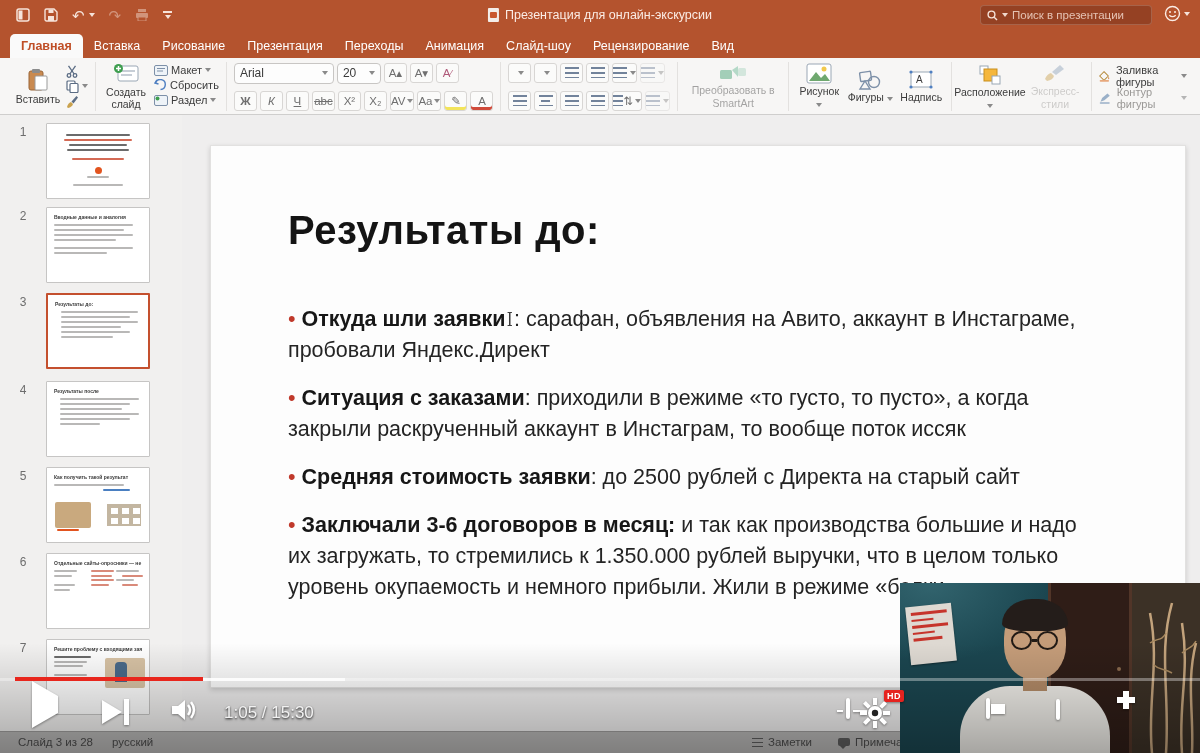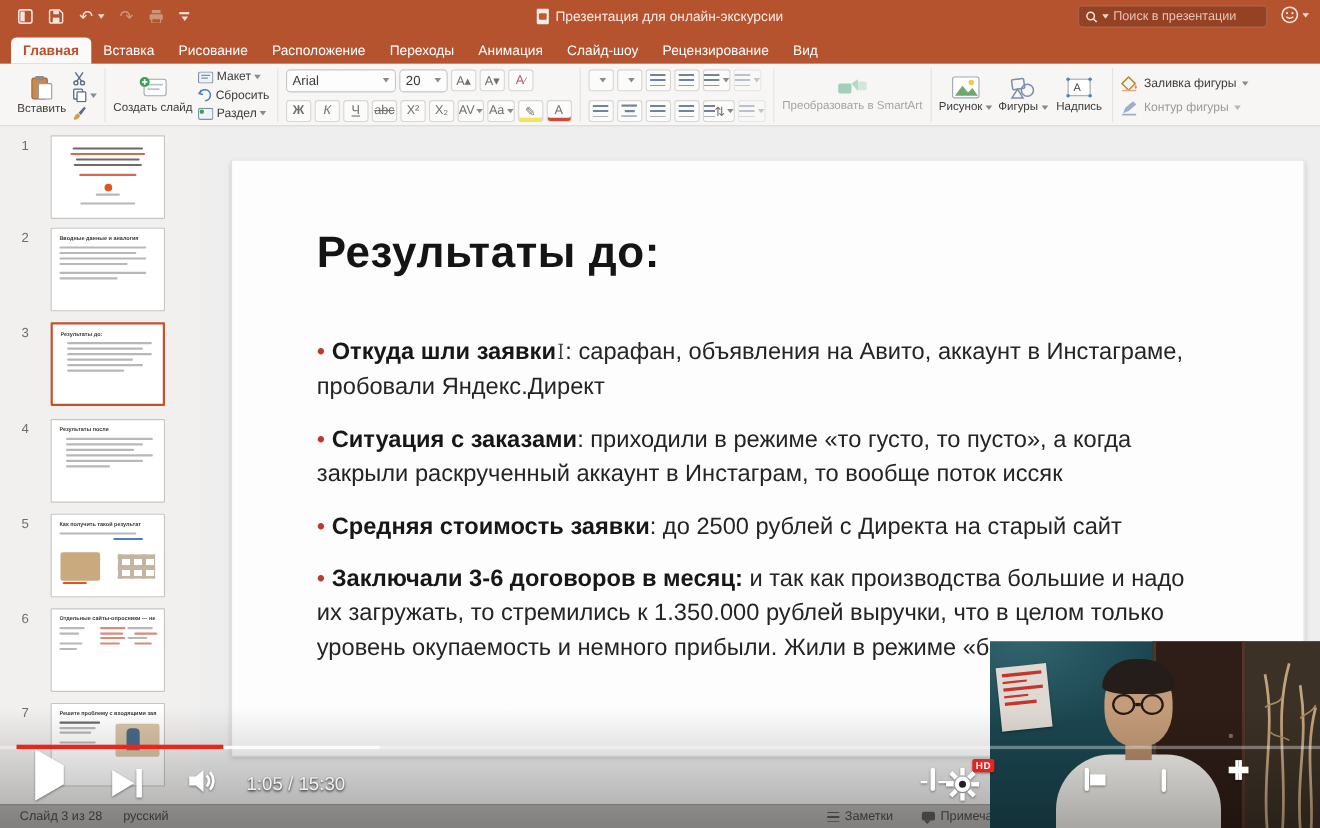--- a/index.html
+++ b/index.html
@@ -27,21 +27,21 @@
   .tab { color:#ffffff; font-size:12.5px; padding:0 11px; height:24px; line-height:24px; border-radius:5px 5px 0 0; white-space:nowrap; cursor:default; }
   .tab.active { background:#fafafa; color:#bf4e26; font-weight:bold; }
   .share { position:absolute; right:14px; top:33px; display:flex; align-items:center; gap:6px; color:#fff; font-size:12.5px; }
   .chev-up { width:7px; height:7px; border-left:2px solid #fff; border-top:2px solid #fff; transform:rotate(45deg) translateY(2px); display:inline-block; }
 
   
   .ribbon { position:absolute; left:0; top:58px; width:100%; height:57px; background:#f7f6f5; border-bottom:1px solid #cfcecd; display:flex; align-items:stretch; padding:4px 6px 3px 8px; }
   .rgroup { display:flex; align-items:center; gap:5px; padding:0 7px; border-right:1px solid #e3e1df; }
   .rgroup:last-child { border-right:none; }
   .bigbtn { display:flex; flex-direction:column; align-items:center; justify-content:center; gap:2px; font-size:10.5px; color:#3c3c3c; min-width:46px; text-align:center; line-height:1.1; cursor:default; }
-  .smallcol { display:flex; flex-direction:column; justify-content:space-between; height:48px; padding:1px 0; }
+  .smallcol { display:flex; flex-direction:column; height:48px; padding:1px 0; }
   .smallbtn { display:flex; align-items:center; gap:3px; font-size:11px; color:#3c3c3c; height:15px; cursor:default; }
   .tworow { display:flex; flex-direction:column; justify-content:space-between; height:48px; }
   .rowline { display:flex; align-items:flex-start; gap:3px; }
   .combo { height:21px; background:#fdfdfd; border:1px solid #c8c6c4; border-radius:4px; display:flex; align-items:center; justify-content:space-between; padding:0 5px; font-size:12px; color:#3a3a3a; cursor:default; }
   .fmtbtn { min-width:23px; height:20px; border:1px solid #d8d6d4; background:#fbfbfa; border-radius:3px; display:flex; align-items:center; justify-content:center; font-size:11.5px; color:#6f6f6f; cursor:default; }
   .ico-lines { width:14px; height:11px; background:repeating-linear-gradient(to bottom,#72839b 0 2px,transparent 2px 5px); }
   .ico-lines.bullets { background:repeating-linear-gradient(to bottom,#72839b 0 2px,transparent 2px 5px); box-shadow:-4px 0 0 -1px #72839b; margin-left:4px; width:11px; }
   .ico-align-c { width:14px; height:11px; background:
       linear-gradient(#72839b,#72839b) 50% 0/14px 2px no-repeat,
       linear-gradient(#72839b,#72839b) 50% 5px/9px 2px no-repeat,
@@ -199,21 +199,21 @@
         </svg>
       <span class="chev"></span>
     </div>
   </div>
 
   <div class="tabbar">
     <div class="tabs">
       <span class="tab active">Главная</span>
       <span class="tab">Вставка</span>
       <span class="tab">Рисование</span>
-      <span class="tab">Расположение</span>
+      <span class="tab">Презентация</span>
       <span class="tab">Переходы</span>
       <span class="tab">Анимация</span>
       <span class="tab">Слайд-шоу</span>
       <span class="tab">Рецензирование</span>
       <span class="tab">Вид</span>
     </div>
     <div class="share">
       <svg width="16" height="13" viewBox="0 0 16 13">
           <circle cx="6" cy="4" r="2.6" fill="#fff"></circle>
           <path d="M1.5 12 Q1.5 7.5 6 7.5 Q10.5 7.5 10.5 12 Z" fill="#fff"></path>
@@ -419,20 +419,37 @@
             <text x="8" y="14" font-size="10" fill="#3c3c3c" font-family="sans-serif">A</text>
             <circle cx="3" cy="3" r="1.6" fill="#4f7fc1"></circle>
             <circle cx="23" cy="3" r="1.6" fill="#4f7fc1"></circle>
             <circle cx="3" cy="18" r="1.6" fill="#4f7fc1"></circle>
             <circle cx="23" cy="18" r="1.6" fill="#4f7fc1"></circle>
           </svg>
         <span>Надпись</span>
       </div>
     </div>
 
+    <div class="rgroup">
+      <div class="bigbtn">
+        <svg width="26" height="22" viewBox="0 0 26 22">
+            <rect x="3" y="3" width="8" height="8" fill="#fff" stroke="#9aa7b5"></rect>
+            <rect x="7" y="6" width="13" height="12" fill="#f5b73d" stroke="#c98f1e"></rect>
+            <rect x="15" y="13" width="8" height="8" fill="#fff" stroke="#9aa7b5"></rect>
+          </svg>
+        <span><span>Расположение</span> <span class="chev" style="border-top-color:#8a8a8a"></span></span>
+      </div>
+      <div class="bigbtn faded">
+        <svg width="24" height="20" viewBox="0 0 24 20">
+            <path d="M2 16 Q4 11 8 10 L11 13 Q10 17 4 18 Z" fill="#caa24e"></path>
+            <path d="M9 9 L17 2 L21 6 L13 12 Z" fill="#8fa3bb"></path>
+          </svg>
+        <span class="rlabel gray">Экспресс-стили</span>
+      </div>
+    </div>
 
     <div class="rgroup">
       <div class="tworow" style="height:44px">
         <span class="swatchbtn">
           <svg width="16" height="14" viewBox="0 0 16 14">
               <path d="M7 1 L13 7 L7 13 L1 7 Z" fill="none" stroke="#b58a3a" stroke-width="1.4"></path>
               <path d="M13.5 8 Q15.5 10.5 13.5 12 Q11.5 10.5 13.5 8" fill="#d98a4f"></path>
               <rect x="1" y="12.5" width="13" height="2.5" rx="1" fill="#e8a87c"></rect>
             </svg>
           <span>Заливка фигуры</span>

